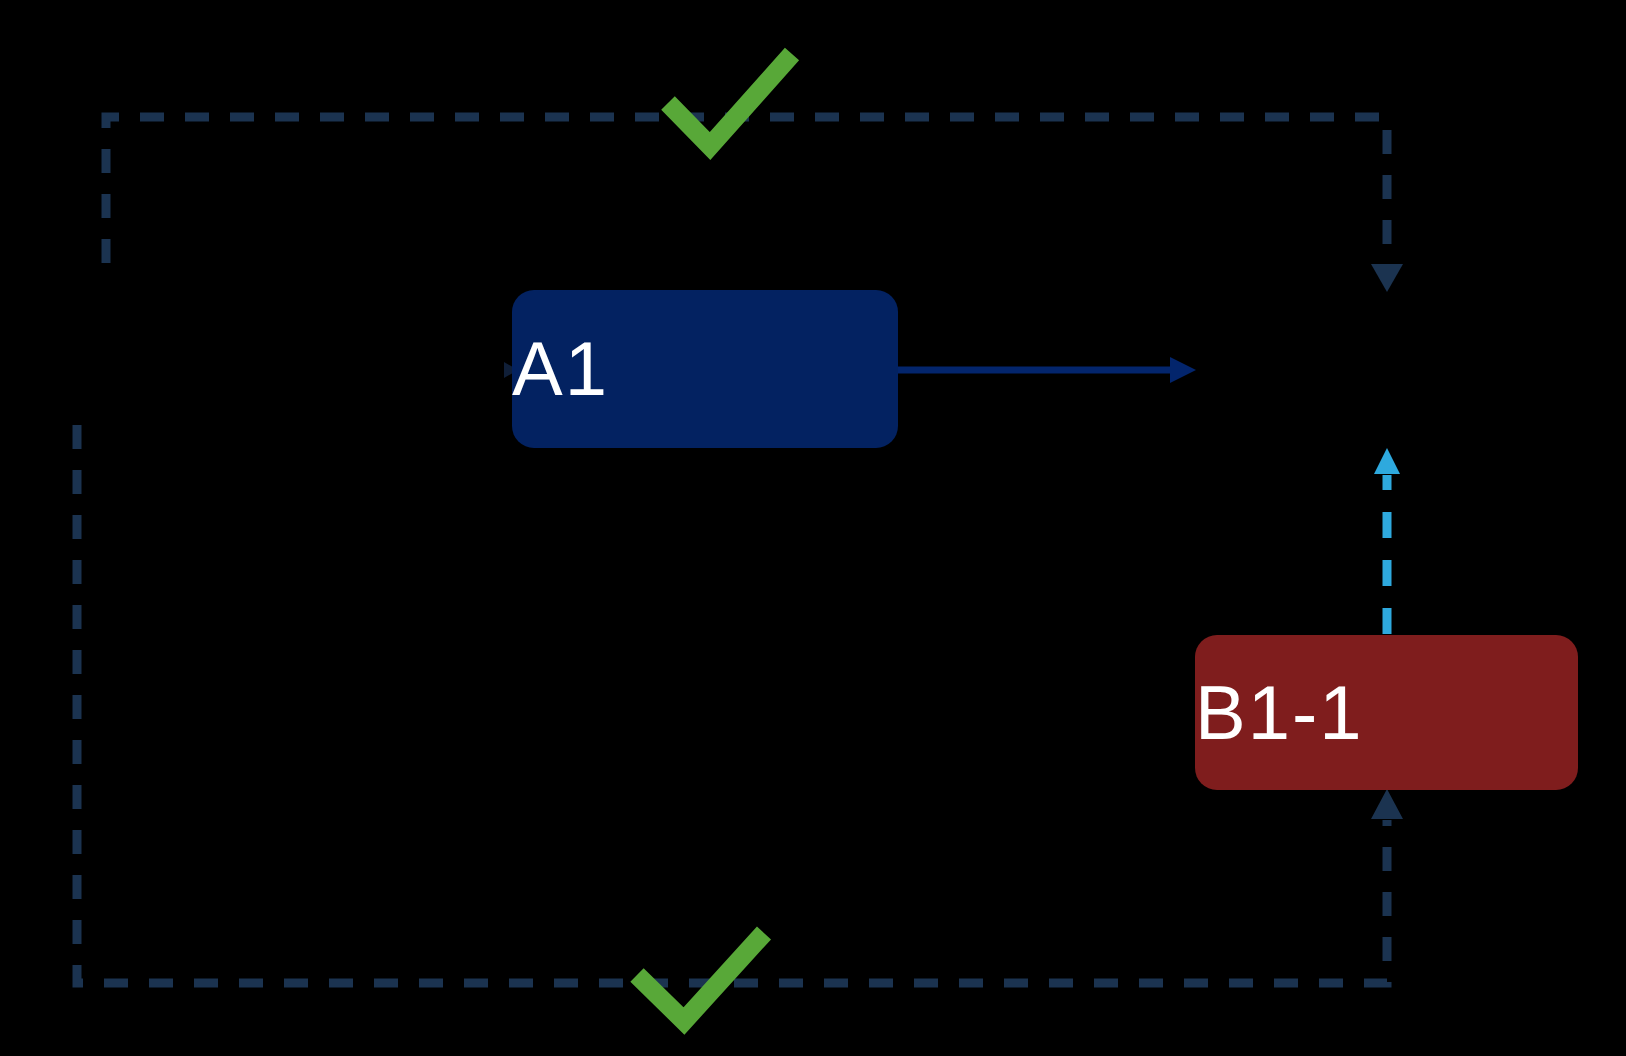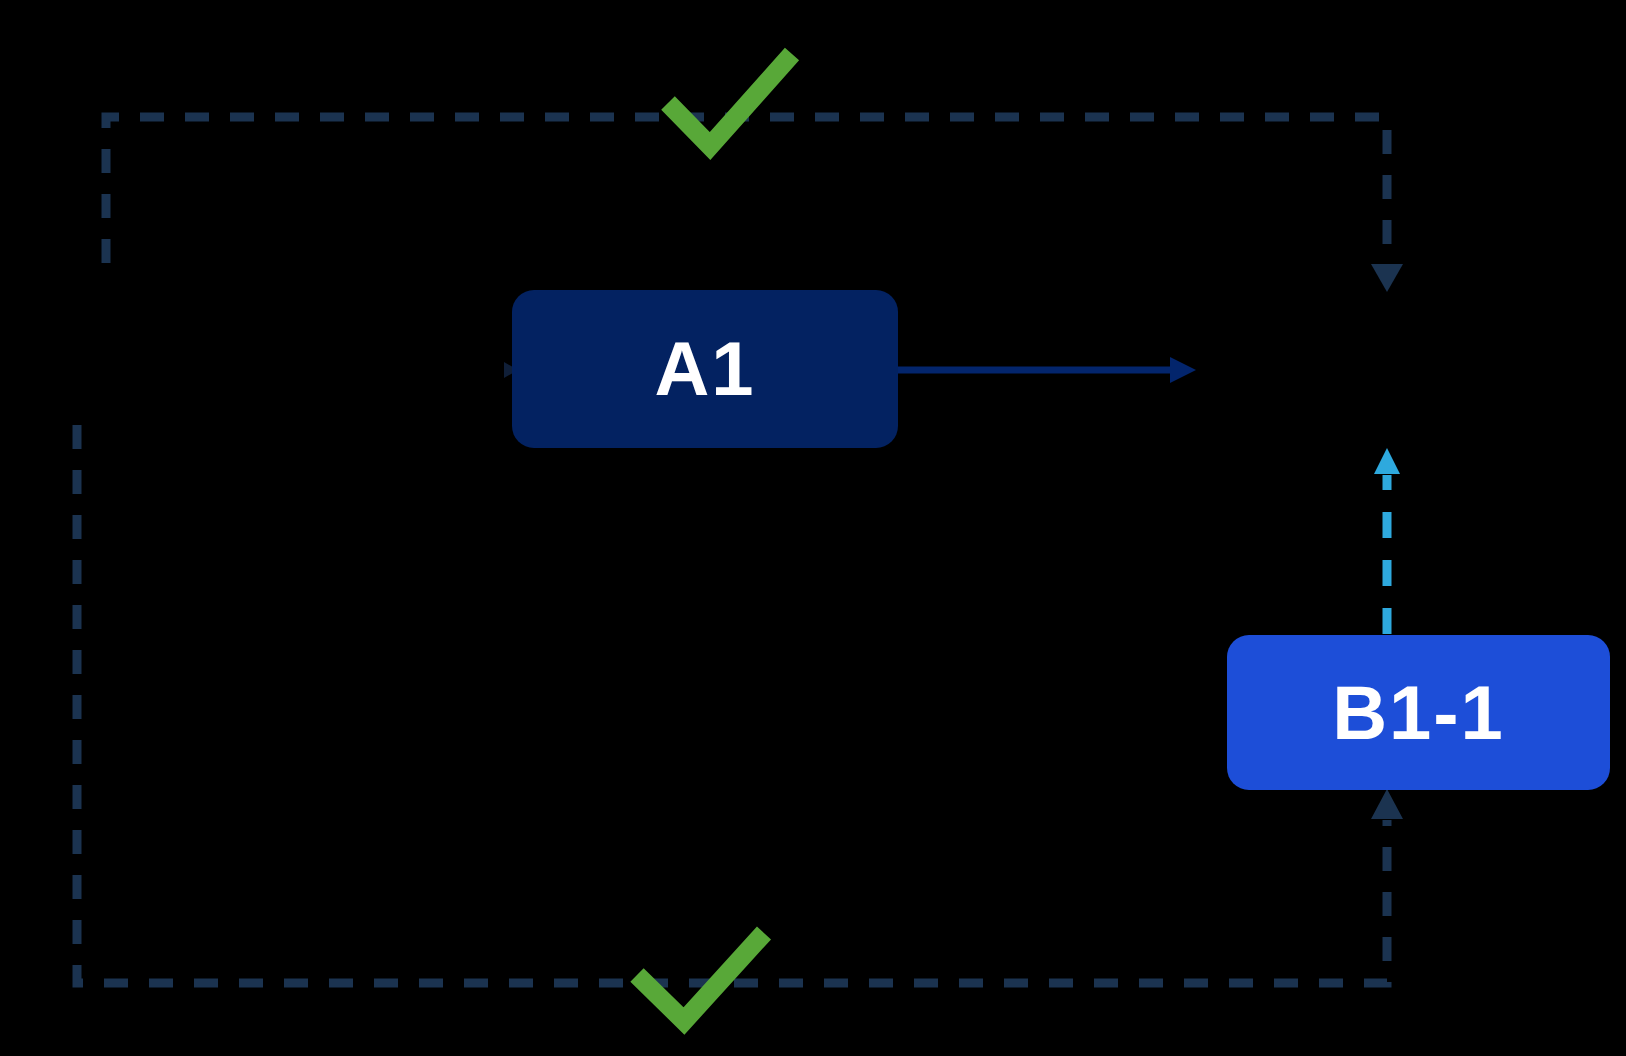--- a/index.html
+++ b/index.html
@@ -17,31 +17,31 @@
   }
   .layer {
     position: absolute;
     left: 0;
     top: 0;
   }
   .node {
     position: absolute;
     display: flex;
     align-items: center;
-    justify-content: center;
+    justify-content: flex-start;
     border-radius: 22px;
     color: #ffffff;
     font-size: 76px;
-    font-weight: 700;
+    font-weight: 400;
     letter-spacing: 2px;
     line-height: 1;
     user-select: none;
   }
   .node-primary { background: #032261; }
-  .node-secondary { background: #1d4ed8; margin-left: 32px; }
+  .node-secondary { background: #7f1d1d; }
   #node-a1  { left: 512px;  top: 290px; width: 386px; height: 158px; }
   #node-b1  { left: 1195px; top: 290px; width: 383px; height: 158px; }
   #node-b11 { left: 1195px; top: 635px; width: 383px; height: 155px; }
 
   .dash-loop {
     fill: none;
     stroke-width: 9px;
     stroke-dasharray: 24 21;
     stroke-linecap: butt;
   }

